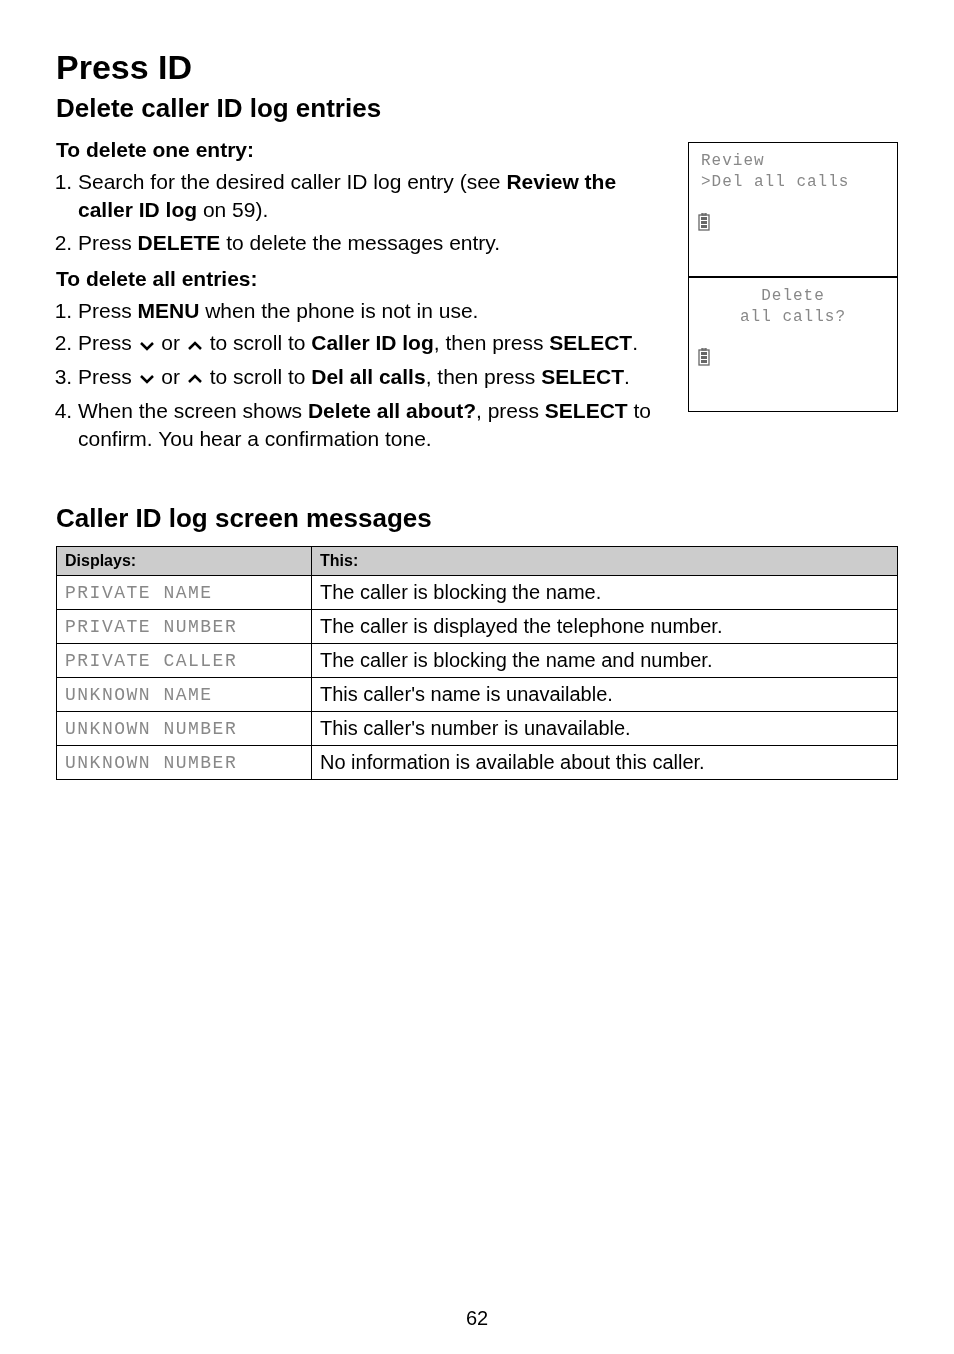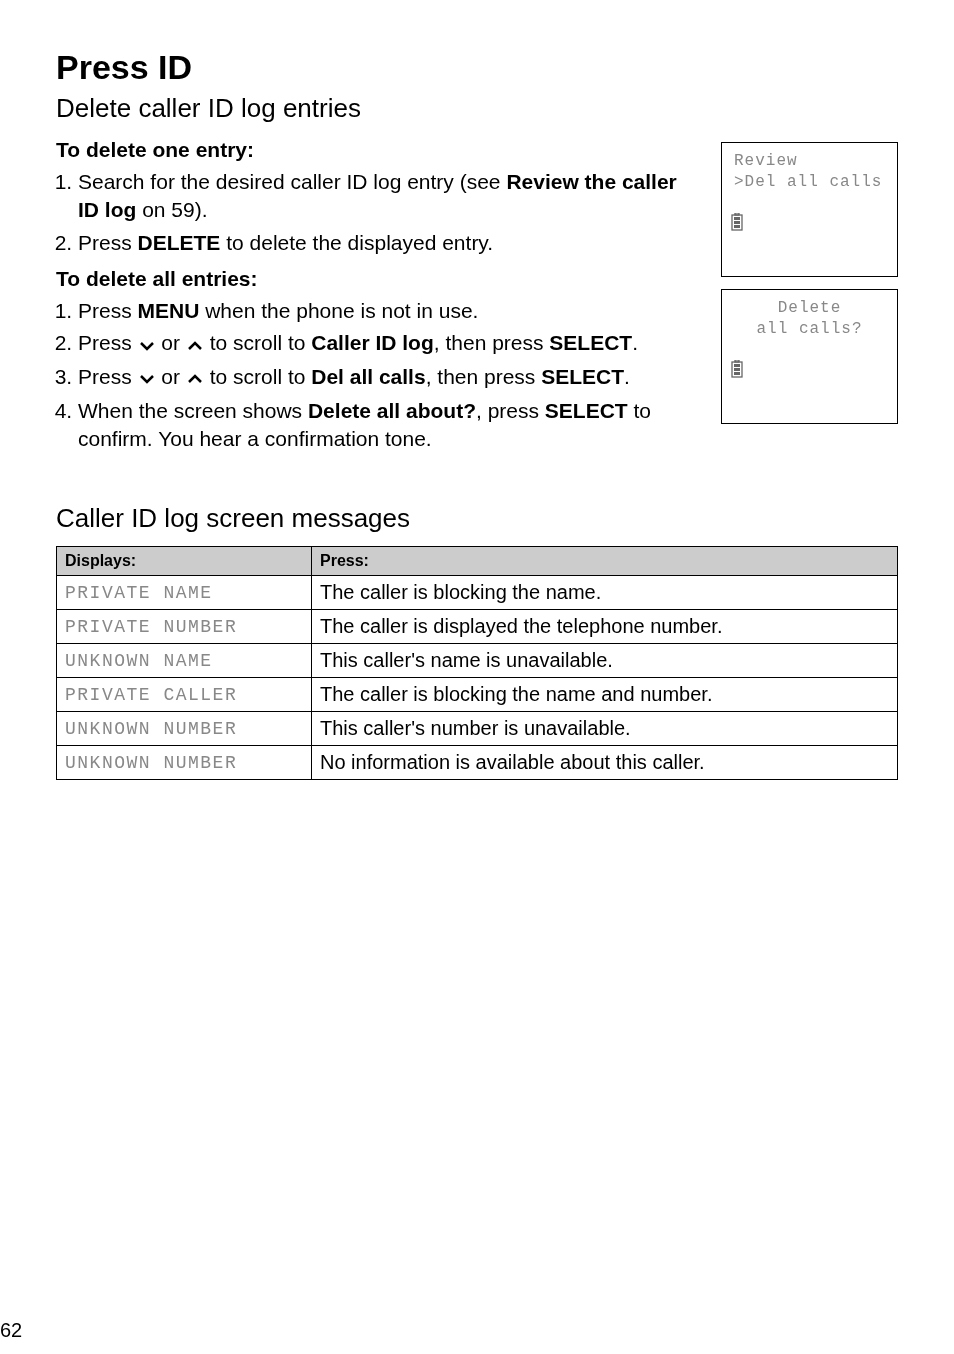--- a/index.html
+++ b/index.html
@@ -12,42 +12,42 @@
       position: relative;
       padding: 48px 56px 0 56px;
     }
     h1 {
       font-size: 34px;
       font-weight: bold;
       margin-bottom: 6px;
     }
     h2 {
       font-size: 26px;
-      font-weight: normal;
+      font-weight: bold;
       margin-bottom: 10px;
     }
     h3 {
       font-size: 21px;
       font-weight: bold;
       margin-bottom: 6px;
       margin-top: 4px;
     }
     .content-row {
       display: flex;
       gap: 24px;
       margin-bottom: 40px;
     }
     .left-col {
       flex: 1;
     }
     .right-col {
-      width: 177px;
+      width: 210px;
       display: flex;
       flex-direction: column;
-      gap: 12px;
+      gap: 0;
       padding-top: 8px;
     }
     ol {
       list-style: decimal;
       padding-left: 22px;
       font-size: 21px;
       line-height: 1.35;
       margin-bottom: 10px;
     }
     ol li { margin-bottom: 4px; }
@@ -99,45 +99,45 @@
     .msg-table td.code {
       font-family: "Courier New", monospace;
       letter-spacing: 1.5px;
       color: #888;
       font-size: 18px;
       white-space: nowrap;
       width: 255px;
     }
     .page-number {
       position: absolute;
-      bottom: 12px;
+      bottom: 24px;
       left: 0;
       width: 100%;
-      text-align: left;
+      text-align: center;
       font-size: 20px;
     }
     svg.chev-svg { width: 16px; height: 12px; }
     svg.batt-svg { width: 14px; height: 18px; }
   </style>
 </head>
 <body>
 
 <h1>Press ID</h1>
 <h2>Delete caller ID log entries</h2>
 
 <div class="content-row">
   <div class="left-col">
 
     <h3>To delete one entry:</h3>
     <ol>
       <li>
         <span>Search for the desired caller ID log entry (see </span><span class="bold">Review the caller ID log</span><span> on 59).</span>
       </li>
       <li>
-        <span>Press </span><span class="bold">DELETE</span><span> to delete the displayed entry.</span>
+        <span>Press </span><span class="bold">DELETE</span><span> to delete the messages entry.</span>
       </li>
     </ol>
 
     <h3>To delete all entries:</h3>
     <ol>
       <li>
         <span>Press </span><span class="bold">MENU</span><span> when the phone is not in use.</span>
       </li>
       <li>
         <span>Press </span><span class="chevron"><svg class="chev-svg" viewBox="0 0 16 12">
@@ -188,39 +188,39 @@
     </div>
   </div>
 </div>
 
 <div class="table-section">
   <h2>Caller ID log screen messages</h2>
   <table class="msg-table">
     <thead>
       <tr>
         <th>Displays:</th>
-        <th>Press:</th>
+        <th>This:</th>
       </tr>
     </thead>
     <tbody>
       <tr>
         <td class="code">PRIVATE NAME</td>
         <td>The caller is blocking the name.</td>
       </tr>
       <tr>
         <td class="code">PRIVATE NUMBER</td>
         <td>The caller is displayed the telephone number.</td>
       </tr>
       <tr>
+        <td class="code">PRIVATE CALLER</td>
+        <td>The caller is blocking the name and number.</td>
+      </tr>
+      <tr>
         <td class="code">UNKNOWN NAME</td>
         <td>This caller's name is unavailable.</td>
-      </tr>
-      <tr>
-        <td class="code">PRIVATE CALLER</td>
-        <td>The caller is blocking the name and number.</td>
       </tr>
       <tr>
         <td class="code">UNKNOWN NUMBER</td>
         <td>This caller's number is unavailable.</td>
       </tr>
       <tr>
         <td class="code">UNKNOWN NUMBER</td>
         <td>No information is available about this caller.</td>
       </tr>
     </tbody>

